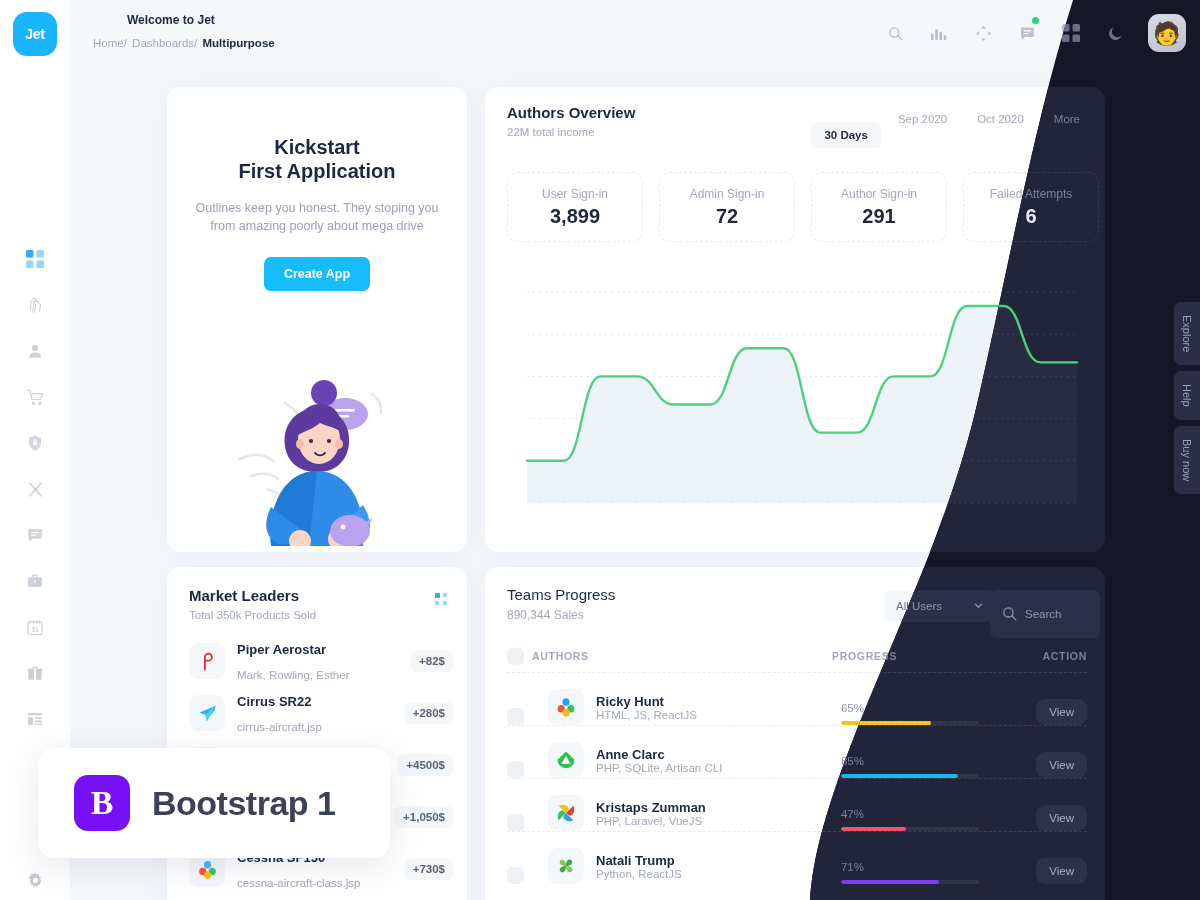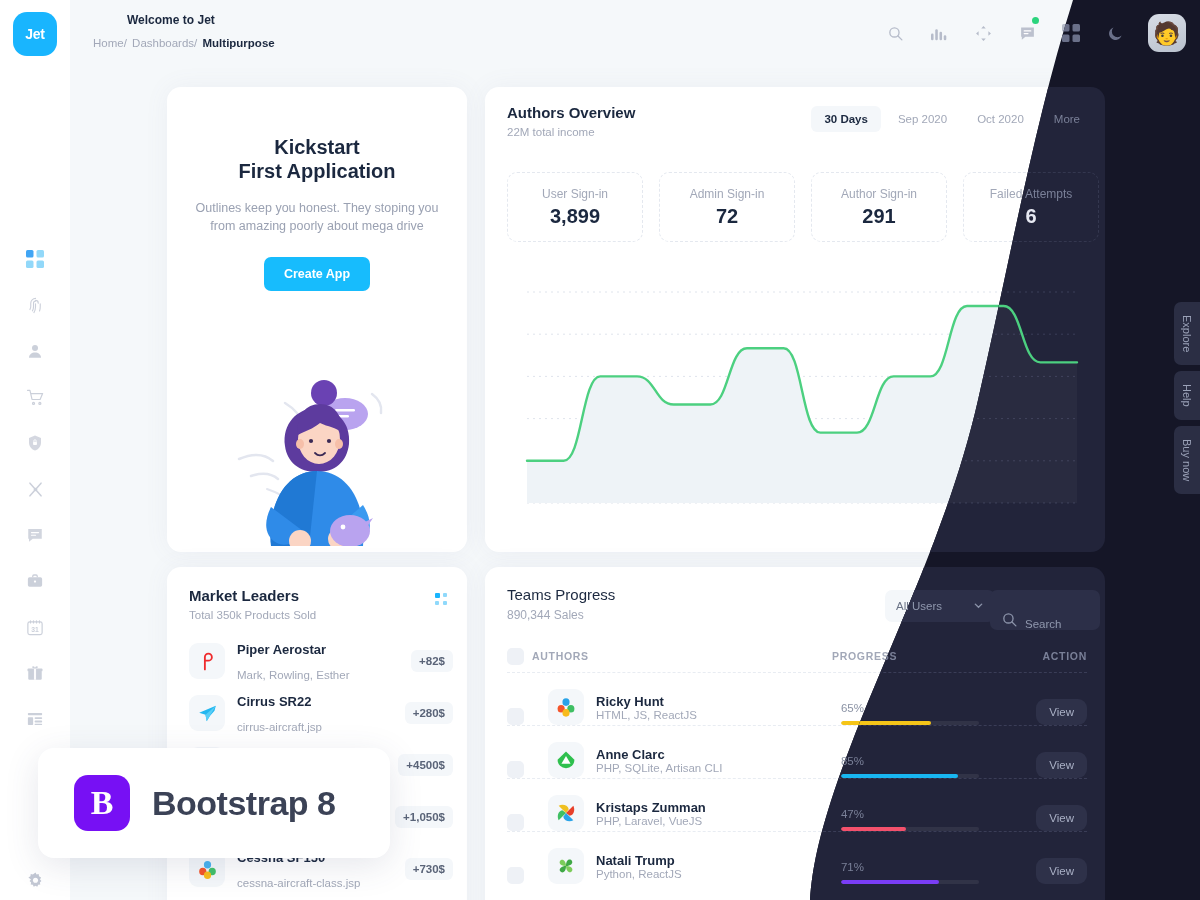--- a/index.html
+++ b/index.html
@@ -73,21 +73,21 @@
     border: none; border-radius: 7px; padding: 10px 20px;
     font-size: 12.5px; font-weight: bold; font-family: inherit; cursor: pointer;
   }
   .ks-illus { position: absolute; left: 0; right: 0; bottom: 6px; height: 215px; }
 
   
   .ao-title { position: absolute; left: 22px; top: 17px; font-size: 15px; font-weight: bold; color: #1b283f; }
   .ao-sub { position: absolute; left: 22px; top: 39px; font-size: 11.5px; color: #a2a8b8; }
   .ao-tabs { position: absolute; right: 12px; top: 19px; display: flex; gap: 4px; }
   .ao-tab { font-size: 11.5px; color: #a2a8b8; padding: 7px 13px; border-radius: 6px; cursor: pointer; white-space: nowrap; }
-  .ao-tab.active { background: #f4f7fa; color: #1b283f; font-weight: bold; }
+  .ao-tab.active { background: #f4f7fa; color: #1b283f; font-weight: bold; margin-top: 16px; }
   .stats { position: absolute; left: 22px; top: 85px; display: flex; gap: 16px; }
   .stat {
     width: 136px; height: 70px; border: 1px dashed #e4e8ef; border-radius: 10px;
     display: flex; flex-direction: column; align-items: center; justify-content: center;
   }
   .stat-label { font-size: 12px; color: #a2a8b8; }
   .stat-val { font-size: 20px; font-weight: bold; color: #1b283f; margin-top: 4px; }
 
   .chart-wrap { position: absolute; left: 0; top: 270px; width: 620px; height: 270px; }
 
@@ -111,22 +111,22 @@
 
   
   .tp-title { position: absolute; left: 22px; top: 19px; font-size: 15px; font-weight: normal; color: #1b283f; }
   .tp-sub { position: absolute; left: 22px; top: 41px; font-size: 12px; color: #a2a8b8; }
   .tp-filter {
     position: absolute; left: 400px; top: 23px; width: 110px; height: 32px;
     border-radius: 7px; background: #f4f7fa; display: flex; align-items: center;
     justify-content: space-between; padding: 0 11px; font-size: 11.5px; color: #6a7386;
   }
   .tp-search {
-    position: absolute; left: 505px; top: 23px; width: 110px; height: 40px;
-    border-radius: 7px; background: #f4f7fa; display: flex; align-items: flex-end;
+    position: absolute; left: 505px; top: 23px; width: 110px; height: 48px;
+    border-radius: 7px; background: #f4f7fa; display: flex; align-items: center;
     gap: 7px; padding: 0 11px; font-size: 11.5px; color: #a2a8b8;
   }
   .tp-head {
     position: absolute; left: 22px; top: 75px; right: 18px; height: 28px;
     display: flex; align-items: center;
     font-size: 10.5px; font-weight: bold; letter-spacing: .7px; color: #a2a8b8;
   }
   .cbx { width: 17px; height: 17px; border-radius: 5px; background: #eef1f6; flex: none; }
   .col-auth { margin-left: 8px; width: 300px; }
   .col-prog { width: 200px; }
@@ -1086,14 +1086,14 @@
   </div>
 
 <div class="edge-tabs">
   <div class="edge-tab">Explore</div>
   <div class="edge-tab">Help</div>
   <div class="edge-tab">Buy now</div>
 </div>
 
 <div class="bs-badge">
   <div class="bs-logo">B</div>
-  <div class="bs-text">Bootstrap 8</div>
+  <div class="bs-text">Bootstrap 1</div>
 </div>
 
 </body></html>

